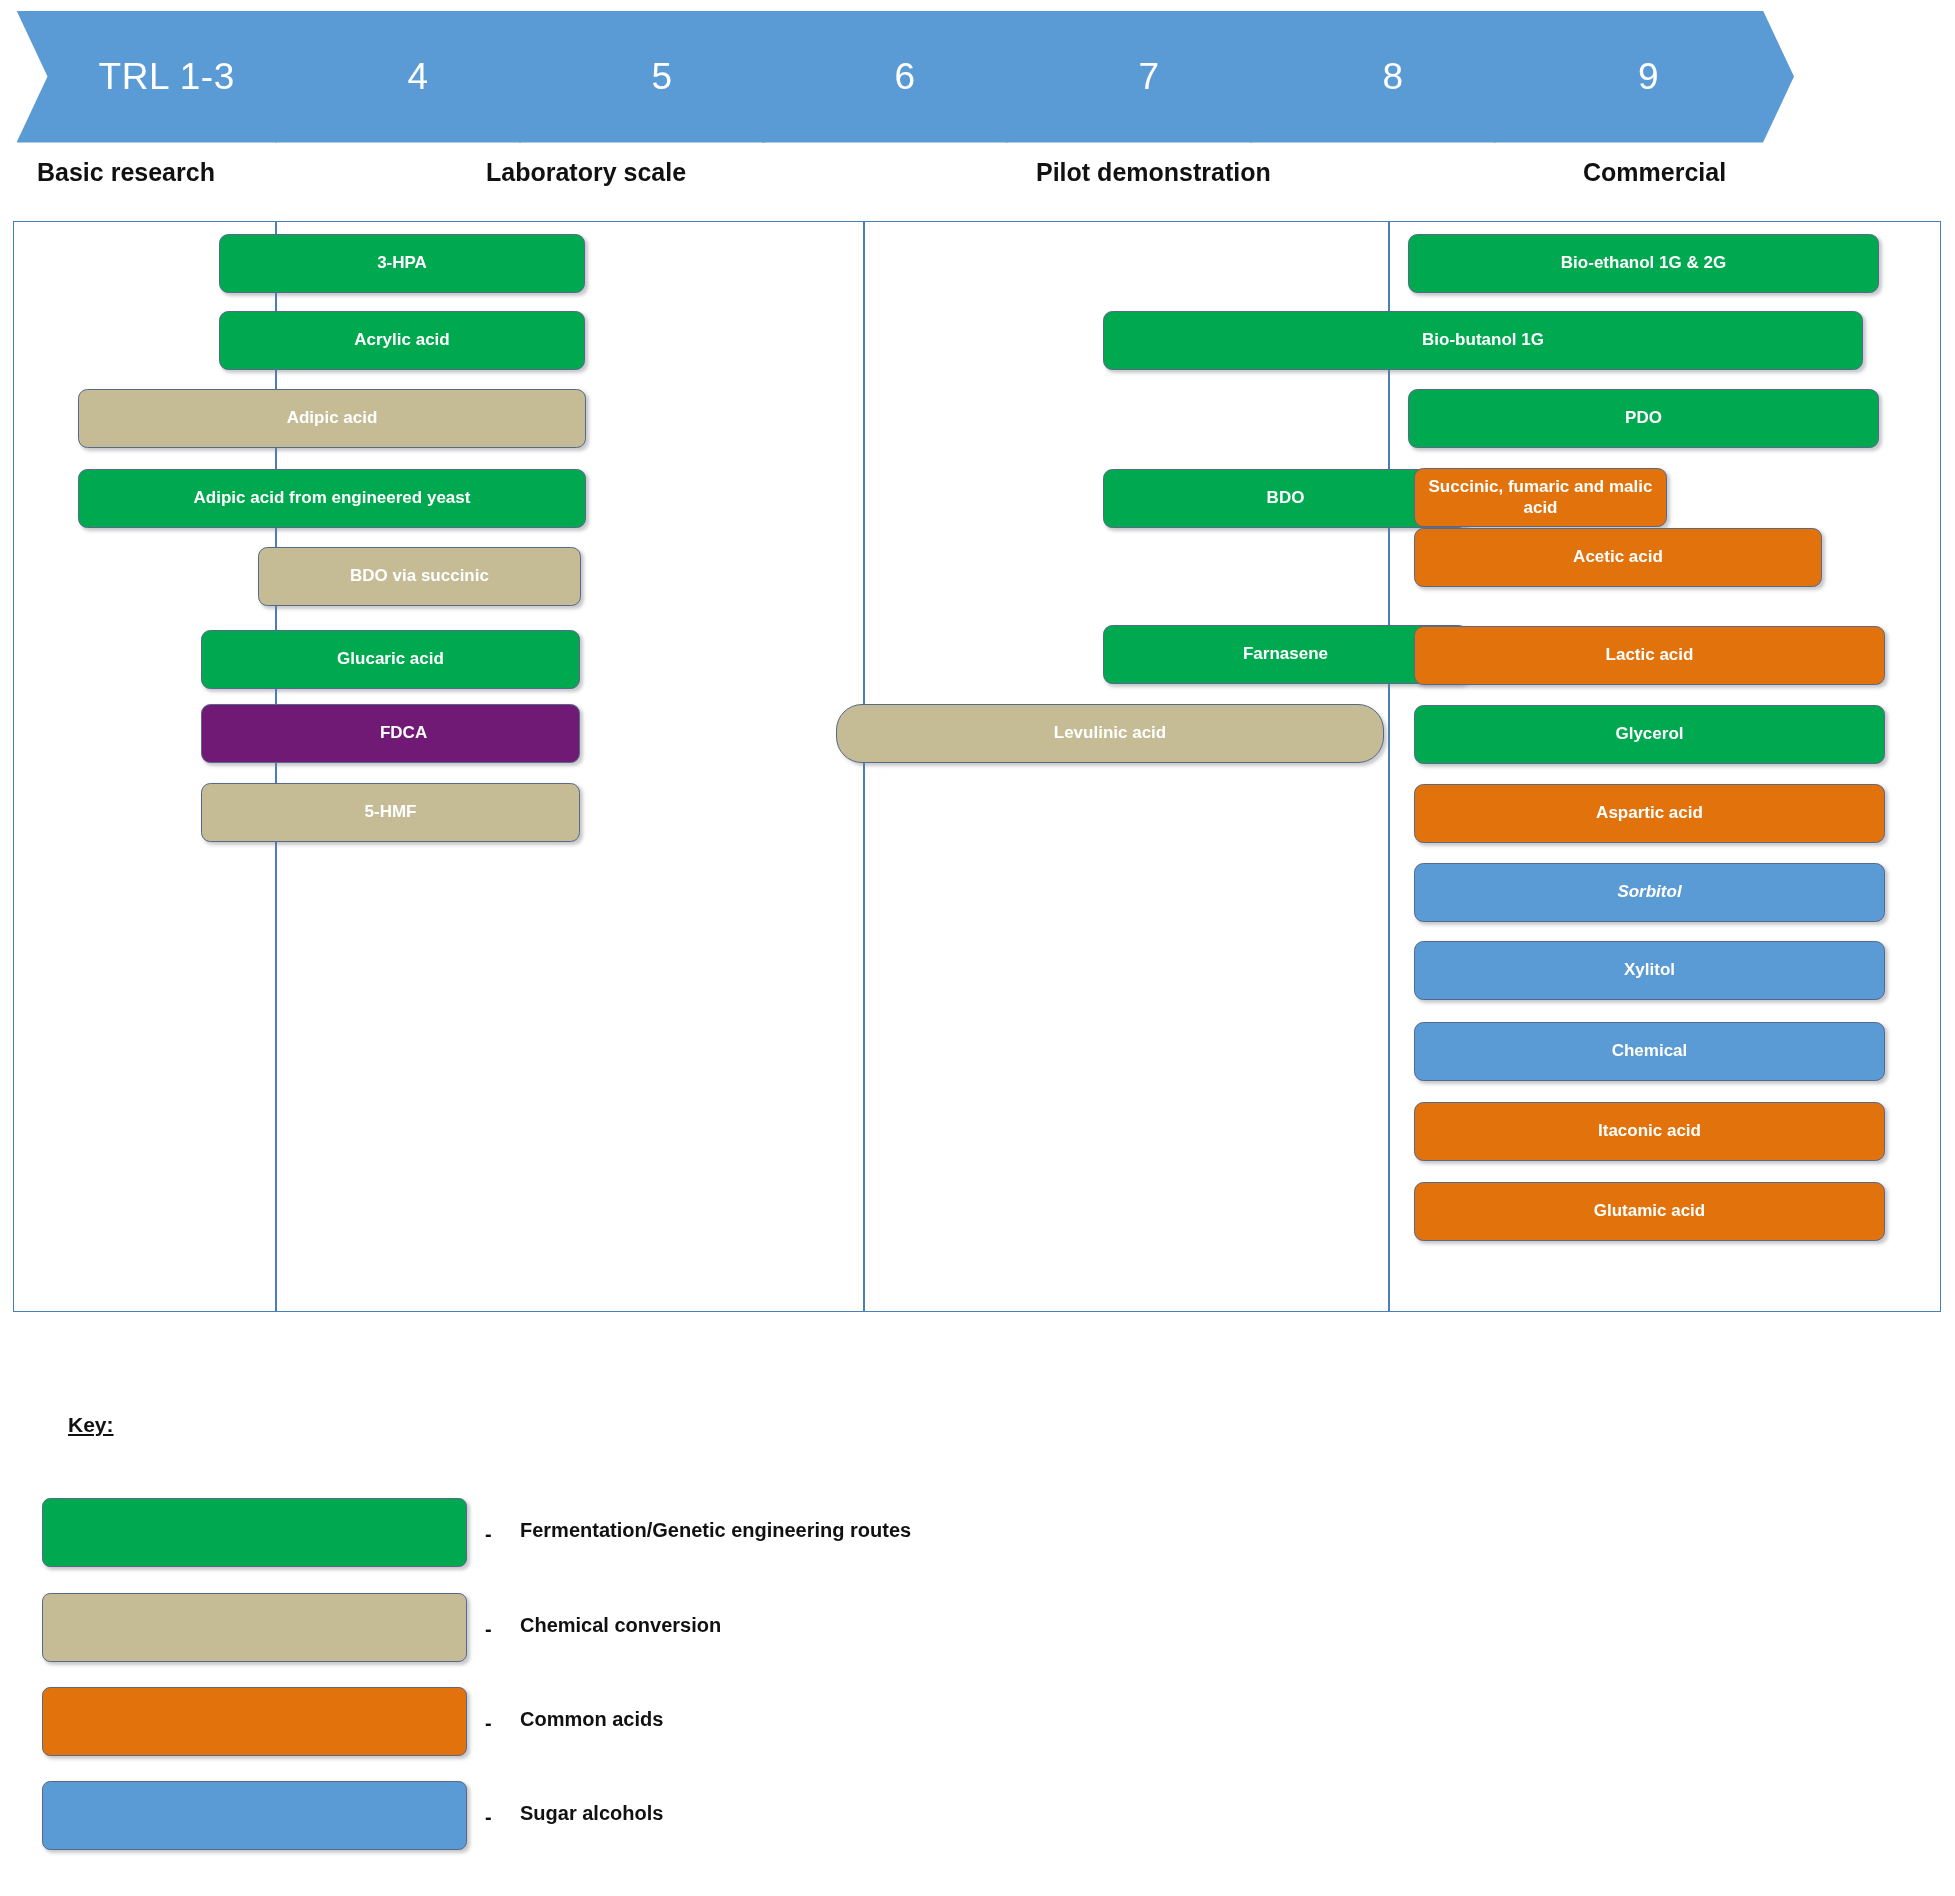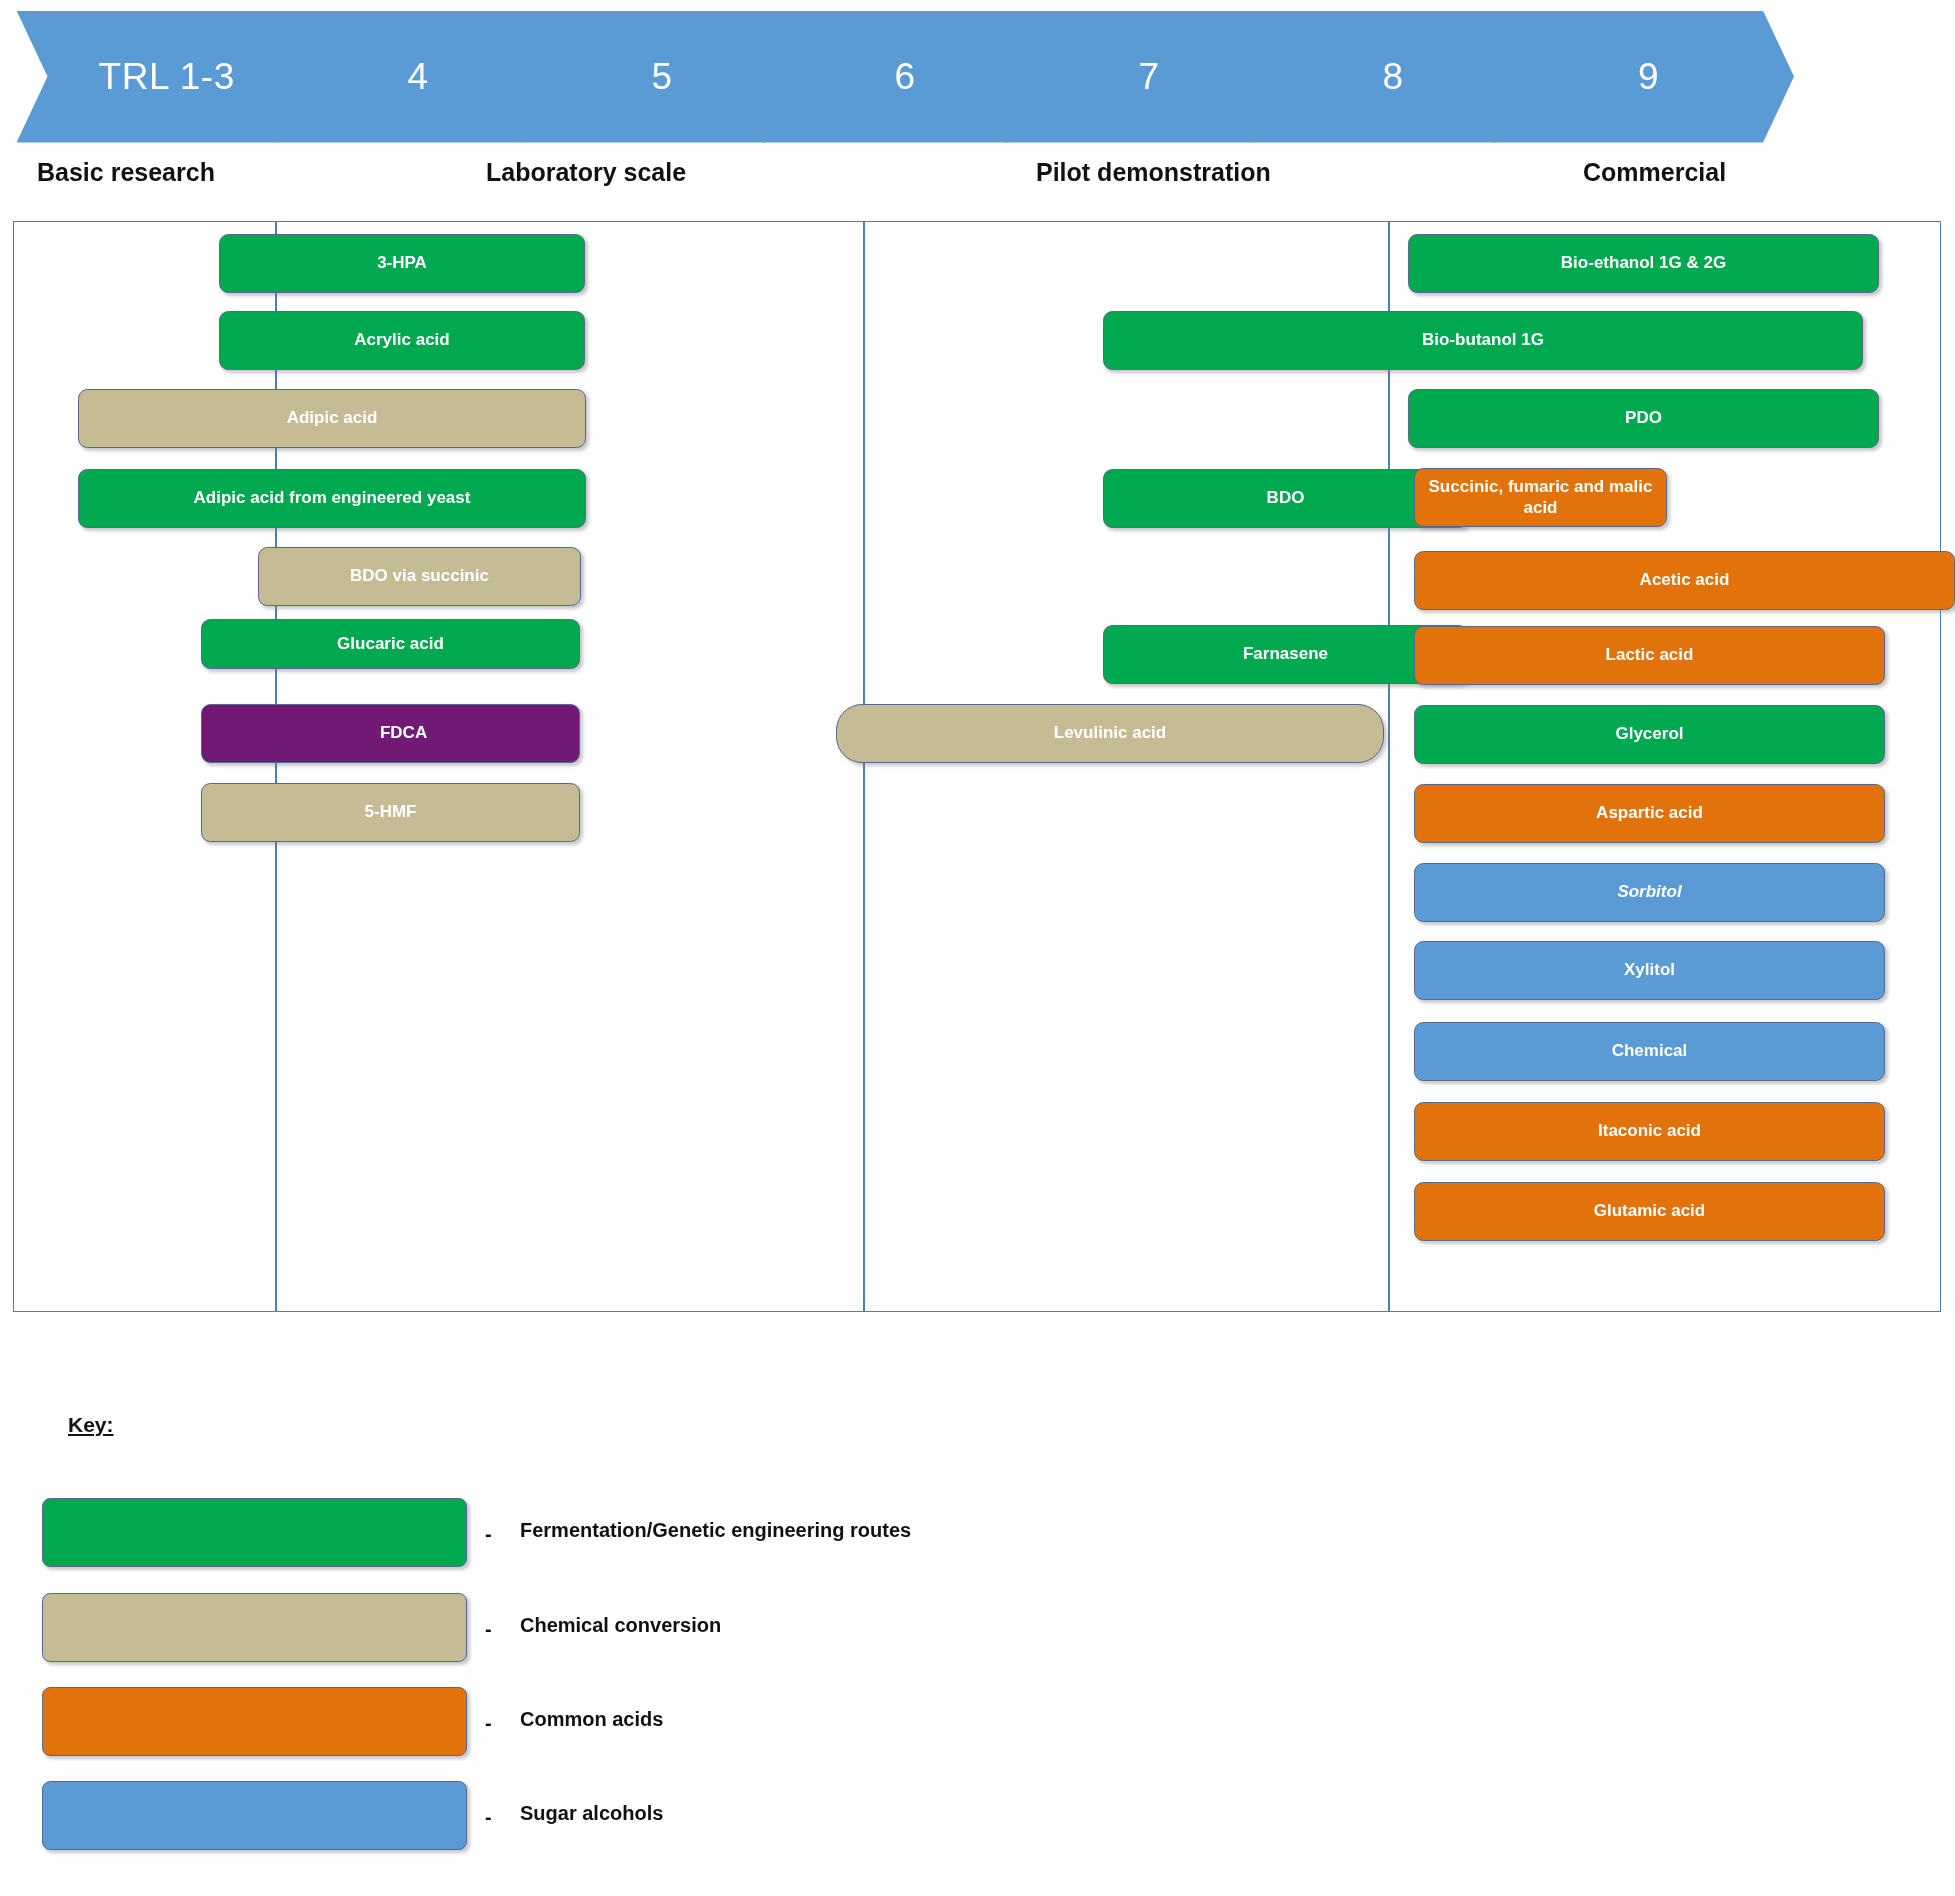--- a/index.html
+++ b/index.html
@@ -158,21 +158,21 @@
         </div>
         <div class="bar c-tan" style="left: 64px; top: 167px; width: 508px; height: 59px; background: rgb(197, 188, 150); border-color: rgb(86, 105, 139);">
           <span>Adipic acid</span>
         </div>
         <div class="bar c-green" style="left: 64px; top: 247px; width: 508px; height: 59px; background: rgb(0, 169, 79); border-color: rgb(86, 105, 139);">
           <span>Adipic acid from engineered yeast</span>
         </div>
         <div class="bar c-tan" style="left: 244px; top: 325px; width: 323px; height: 59px; background: rgb(197, 188, 150); border-color: rgb(86, 105, 139);">
           <span>BDO via succinic</span>
         </div>
-        <div class="bar c-green" style="left: 187px; top: 397px; width: 379px; height: 50px; background: rgb(0, 169, 79); border-color: rgb(86, 105, 139);">
+        <div class="bar c-green" style="left: 187px; top: 408px; width: 379px; height: 59px; background: rgb(0, 169, 79); border-color: rgb(86, 105, 139);">
           <span>Glucaric acid</span>
         </div>
         <div class="bar c-tan" style="left: 187px; top: 482px; width: 379px; height: 59px; background: #701a75; border-color: rgb(86, 105, 139); padding-left: 32px;">
           <span>FDCA</span>
         </div>
         <div class="bar c-tan" style="left: 187px; top: 561px; width: 379px; height: 59px; background: rgb(197, 188, 150); border-color: rgb(86, 105, 139);">
           <span>5-HMF</span>
         </div>
         <div class="bar c-tan" style="left: 822px; top: 482px; width: 548px; height: 59px; background: rgb(197, 188, 150); border-color: rgb(86, 105, 139); border-radius: 26px;">
           <span>Levulinic acid</span>
@@ -188,21 +188,21 @@
         </div>
         <div class="bar c-green" style="left: 1394px; top: 11.8px; width: 471px; height: 59px; background: rgb(0, 169, 79); border-color: rgb(86, 105, 139);">
           <span>Bio-ethanol 1G &amp; 2G</span>
         </div>
         <div class="bar c-green" style="left: 1394px; top: 167px; width: 471px; height: 59px; background: rgb(0, 169, 79); border-color: rgb(86, 105, 139);">
           <span>PDO</span>
         </div>
         <div class="bar c-orange" style="left: 1400px; top: 246px; width: 253px; height: 59px; background: rgb(226, 114, 11); border-color: rgb(86, 105, 139);">
           <span>Succinic, fumaric and malic acid</span>
         </div>
-        <div class="bar c-orange" style="left: 1400px; top: 329px; width: 541px; height: 59px; background: rgb(226, 114, 11); border-color: rgb(86, 105, 139);">
+        <div class="bar c-orange" style="left: 1400px; top: 306px; width: 408px; height: 59px; background: rgb(226, 114, 11); border-color: rgb(86, 105, 139);">
           <span>Acetic acid</span>
         </div>
         <div class="bar c-orange" style="left: 1400px; top: 404px; width: 471px; height: 59px; background: rgb(226, 114, 11); border-color: rgb(86, 105, 139);">
           <span>Lactic acid</span>
         </div>
         <div class="bar c-green" style="left: 1400px; top: 483px; width: 471px; height: 59px; background: rgb(0, 169, 79); border-color: rgb(86, 105, 139);">
           <span>Glycerol</span>
         </div>
         <div class="bar c-orange" style="left: 1400px; top: 562px; width: 471px; height: 59px; background: rgb(226, 114, 11); border-color: rgb(86, 105, 139);">
           <span>Aspartic acid</span>

